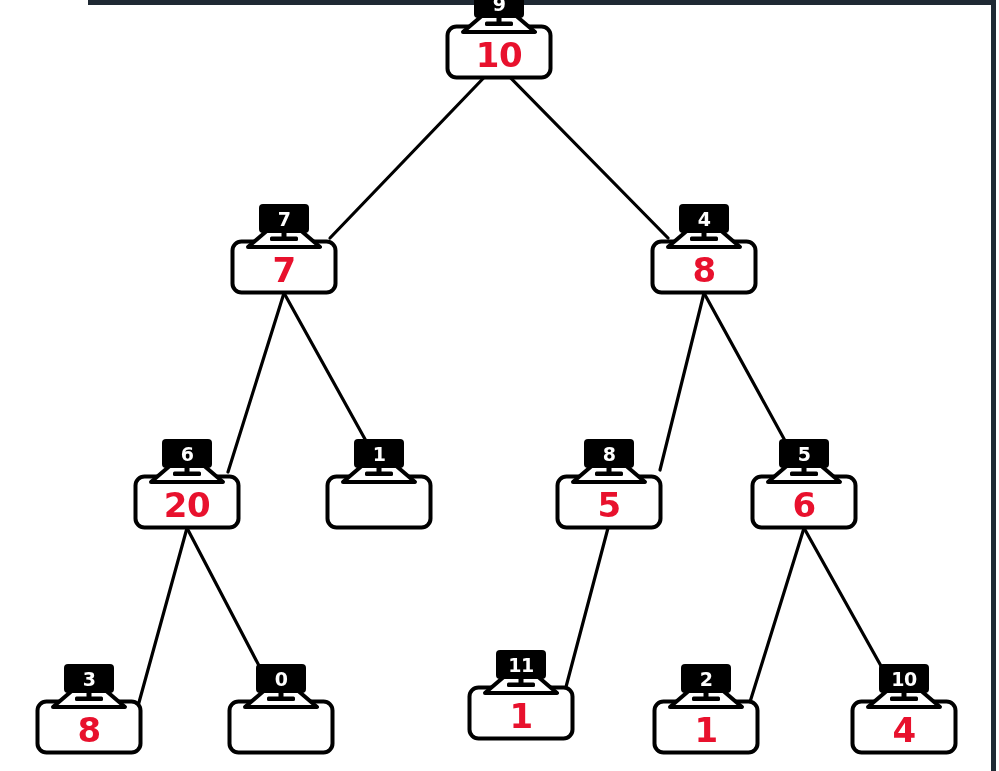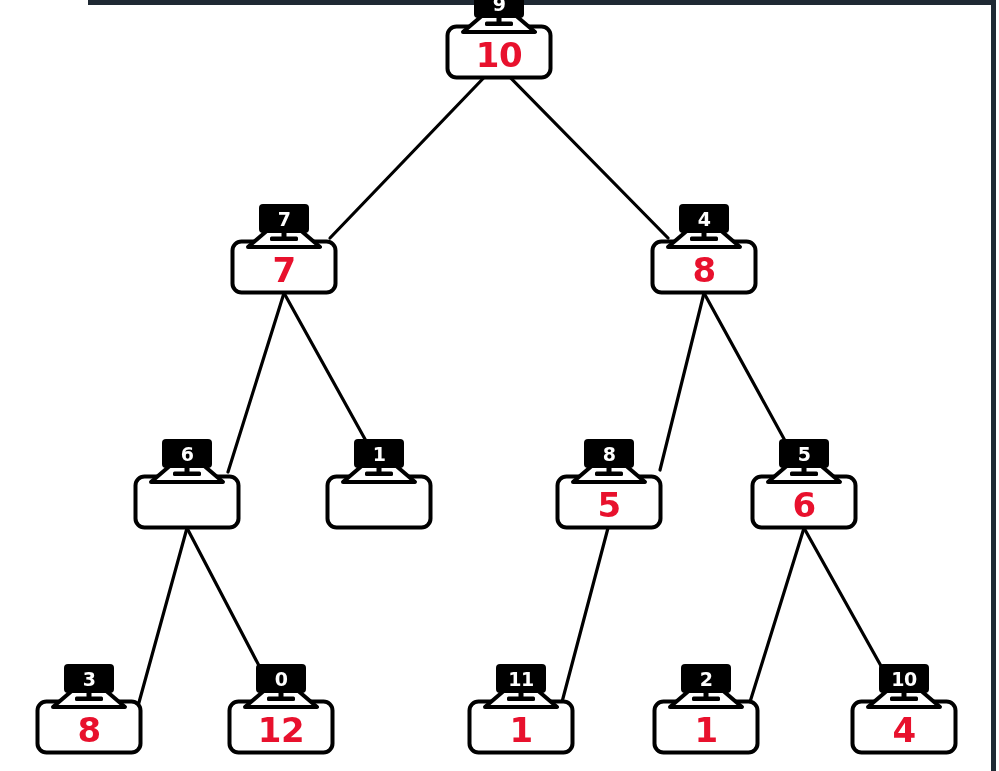--- a/index.html
+++ b/index.html
@@ -140,20 +140,21 @@
       </div>
       <div class="node" style="left: 131px; top: 438px;">
         <svg class="node-svg" width="112" height="94" viewBox="0 0 112 94">
           <rect x="4.5" y="38.5" width="103" height="51" rx="9" fill="#ffffff" stroke="#000000" stroke-width="4"></rect>
           <path d="M 41 26 L 71 26 L 92 44 L 20 44 Z" fill="#ffffff" stroke="#000000" stroke-width="4" stroke-linejoin="round"></path>
           <rect x="53.5" y="26" width="5" height="9" fill="#000000"></rect>
           <rect x="42" y="33.5" width="28" height="4.5" rx="1.5" fill="#000000"></rect>
           <rect x="31" y="1" width="50" height="29" rx="4" fill="#000000"></rect>
         </svg>
         <div class="badge-label">6</div>
+        <div class="value-label">20</div>
       </div>
       <div class="node" style="left: 323px; top: 438px;">
         <svg class="node-svg" width="112" height="94" viewBox="0 0 112 94">
           <rect x="4.5" y="38.5" width="103" height="51" rx="9" fill="#ffffff" stroke="#000000" stroke-width="4"></rect>
           <path d="M 41 26 L 71 26 L 92 44 L 20 44 Z" fill="#ffffff" stroke="#000000" stroke-width="4" stroke-linejoin="round"></path>
           <rect x="53.5" y="26" width="5" height="9" fill="#000000"></rect>
           <rect x="42" y="33.5" width="28" height="4.5" rx="1.5" fill="#000000"></rect>
           <rect x="31" y="1" width="50" height="29" rx="4" fill="#000000"></rect>
         </svg>
         <div class="badge-label">1</div>
@@ -193,23 +194,22 @@
       </div>
       <div class="node" style="left: 225px; top: 663px;">
         <svg class="node-svg" width="112" height="94" viewBox="0 0 112 94">
           <rect x="4.5" y="38.5" width="103" height="51" rx="9" fill="#ffffff" stroke="#000000" stroke-width="4"></rect>
           <path d="M 41 26 L 71 26 L 92 44 L 20 44 Z" fill="#ffffff" stroke="#000000" stroke-width="4" stroke-linejoin="round"></path>
           <rect x="53.5" y="26" width="5" height="9" fill="#000000"></rect>
           <rect x="42" y="33.5" width="28" height="4.5" rx="1.5" fill="#000000"></rect>
           <rect x="31" y="1" width="50" height="29" rx="4" fill="#000000"></rect>
         </svg>
         <div class="badge-label">0</div>
-        <div class="value-label">12</div>
-      </div>
-      <div class="node" style="left: 465px; top: 663px;">
+      </div>
+      <div class="node" style="left: 465px; top: 649px;">
         <svg class="node-svg" width="112" height="94" viewBox="0 0 112 94">
           <rect x="4.5" y="38.5" width="103" height="51" rx="9" fill="#ffffff" stroke="#000000" stroke-width="4"></rect>
           <path d="M 41 26 L 71 26 L 92 44 L 20 44 Z" fill="#ffffff" stroke="#000000" stroke-width="4" stroke-linejoin="round"></path>
           <rect x="53.5" y="26" width="5" height="9" fill="#000000"></rect>
           <rect x="42" y="33.5" width="28" height="4.5" rx="1.5" fill="#000000"></rect>
           <rect x="31" y="1" width="50" height="29" rx="4" fill="#000000"></rect>
         </svg>
         <div class="badge-label">11</div>
         <div class="value-label">1</div>
       </div>

